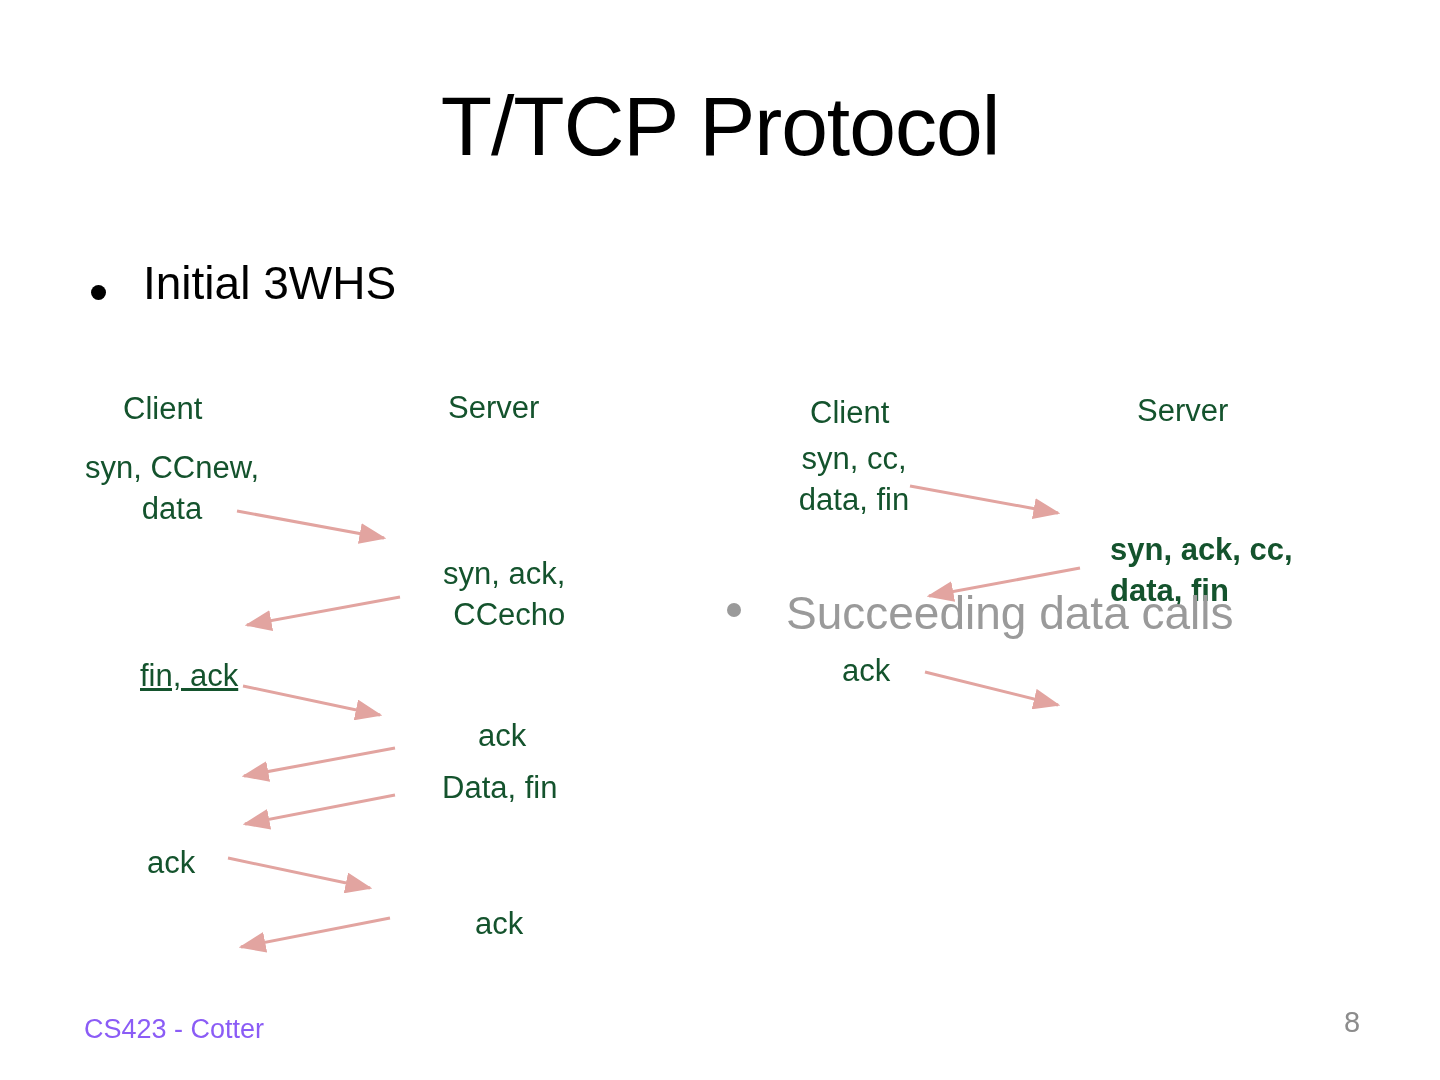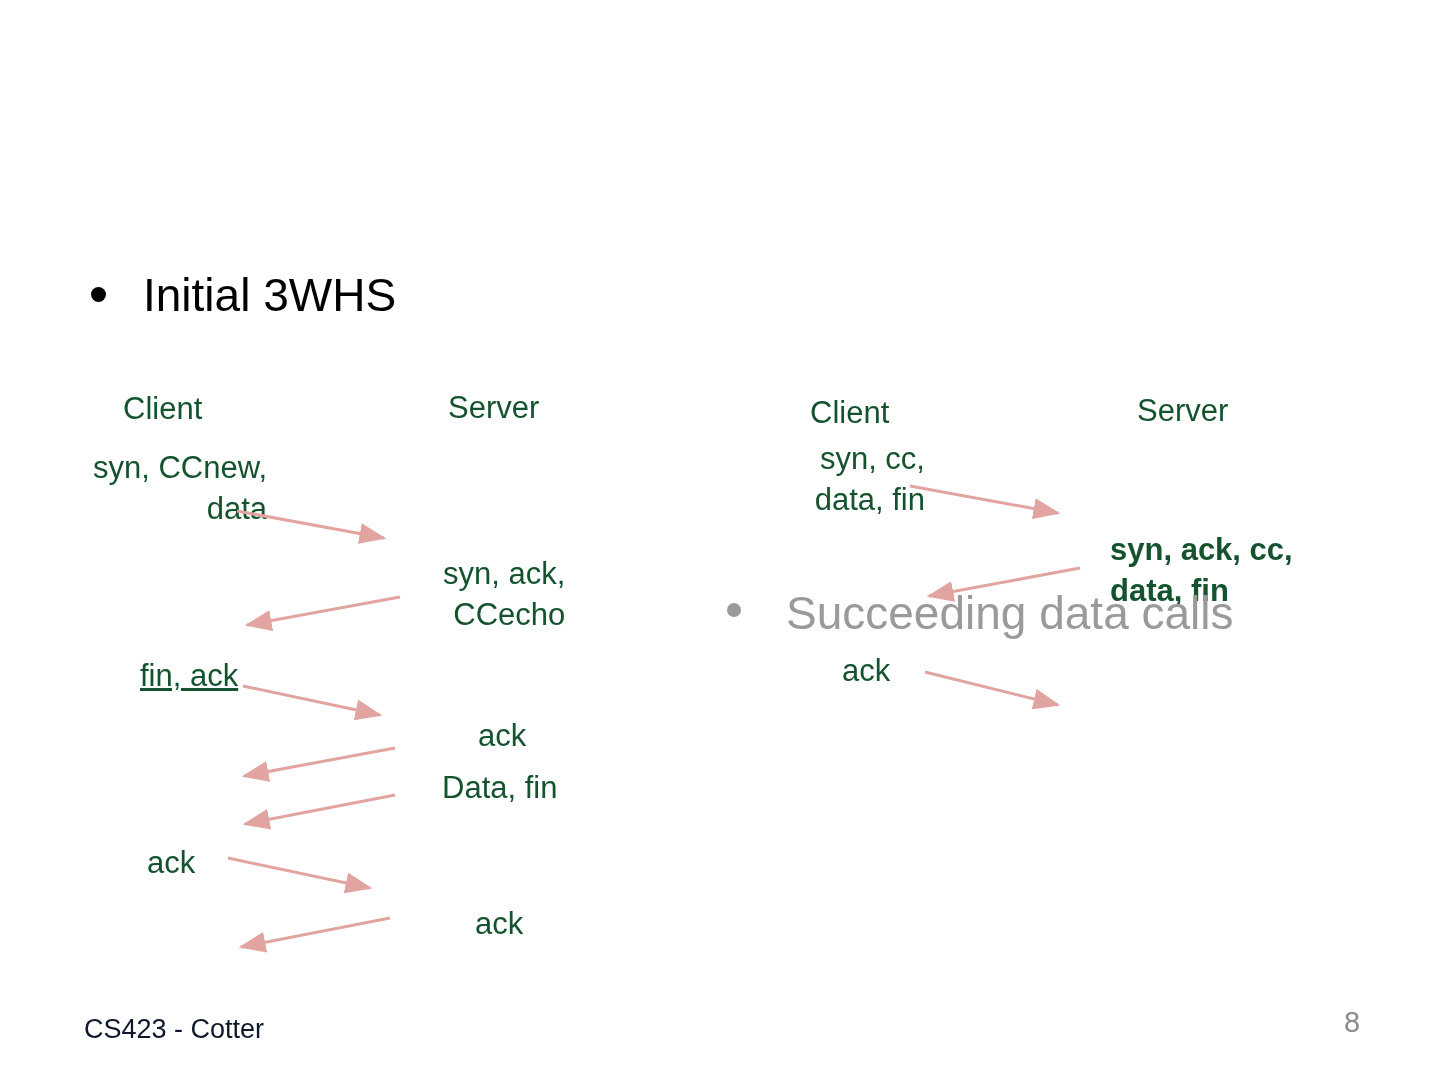--- a/index.html
+++ b/index.html
@@ -30,35 +30,35 @@
   }
   .bullet-row {
     position: absolute;
     display: flex;
     align-items: flex-start;
   }
   .bullet-dot {
     border-radius: 50%;
     flex: 0 0 auto;
   }
-  .b1 { left: 91px; top: 268px; }
+  .b1 { left: 91px; top: 256px; align-items: center; }
   .b1 .bullet-dot { width: 15px; height: 15px; background: #000000; margin-top: 19px; }
   .b1 .bullet-text { font-size: 46px; margin-left: 37px; color: #000000; }
   .b2 { left: 727px; top: 586px; }
   .b2 .bullet-dot { width: 14px; height: 14px; background: #9a9a9a; margin-top: 17px; }
   .b2 .bullet-text { font-size: 46px; margin-left: 45px; color: #9a9a9a; }
 
   .lbl {
     position: absolute;
     font-size: 31px;
     line-height: 41px;
     color: #14532d;
     white-space: pre-line;
   }
-  .ctr { text-align: right; }
+  .ctr { text-align: center; }
 
   
   .l-client  { left: 123px;  top: 388px; }
   .l-server  { left: 448px;  top: 387px; }
   .l-msg1    { left: 77px;   top: 447px; width: 190px; }
   .l-msg2    { left: 443px;  top: 553px; text-align: right; }
   .l-msg3    { left: 140px;  top: 655px; text-decoration: underline; }
   .l-msg4    { left: 478px;  top: 715px; }
   .l-msg5    { left: 442px;  top: 767px; }
   .l-msg6    { left: 147px;  top: 842px; }
@@ -76,35 +76,36 @@
     left: 0; top: 0;
     width: 1440px;
     height: 1080px;
     pointer-events: none;
   }
   .footer-course {
     position: absolute;
     left: 84px;
     top: 1014px;
     font-size: 27px;
-    color: #0f172a;
+    color: #8b5cf6;
   }
   .footer-page {
     position: absolute;
     left: 1344px;
     top: 1006px;
     font-size: 29px;
     color: #8c8c8c;
   }
 </style>
 </head>
 <body>
 
 <div class="slide">
 
+  <h1 class="title">T/TCP Protocol</h1>
 
   <div class="bullet-row b1">
     <span class="bullet-dot"></span>
     <span class="bullet-text">Initial 3WHS</span>
   </div>
 
   <div>
     <div class="lbl l-client">Client</div>
     <div class="lbl l-server">Server</div>
     <div class="lbl ctr l-msg1">syn, CCnew,

